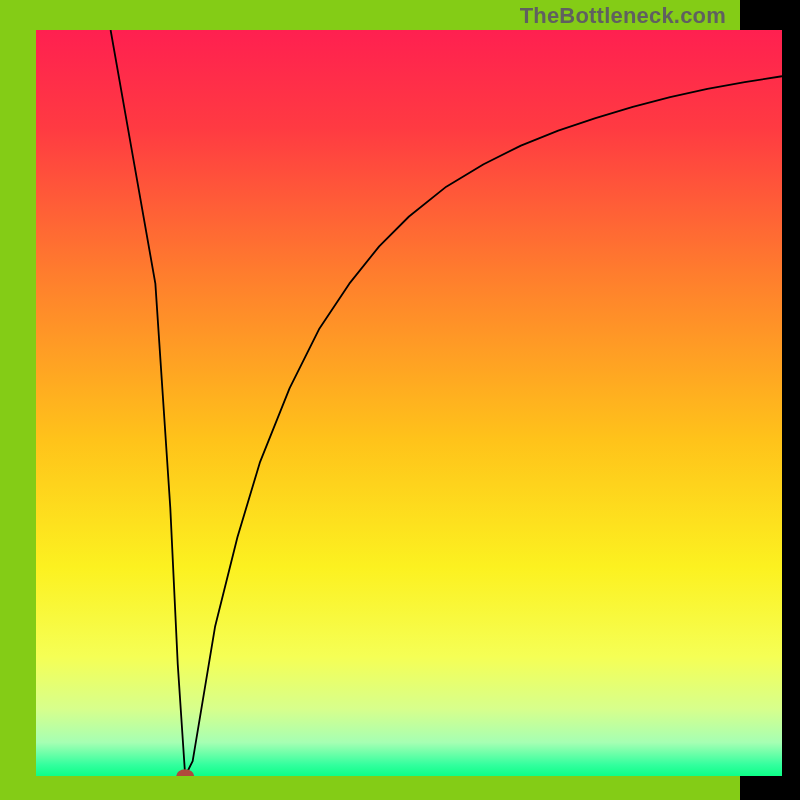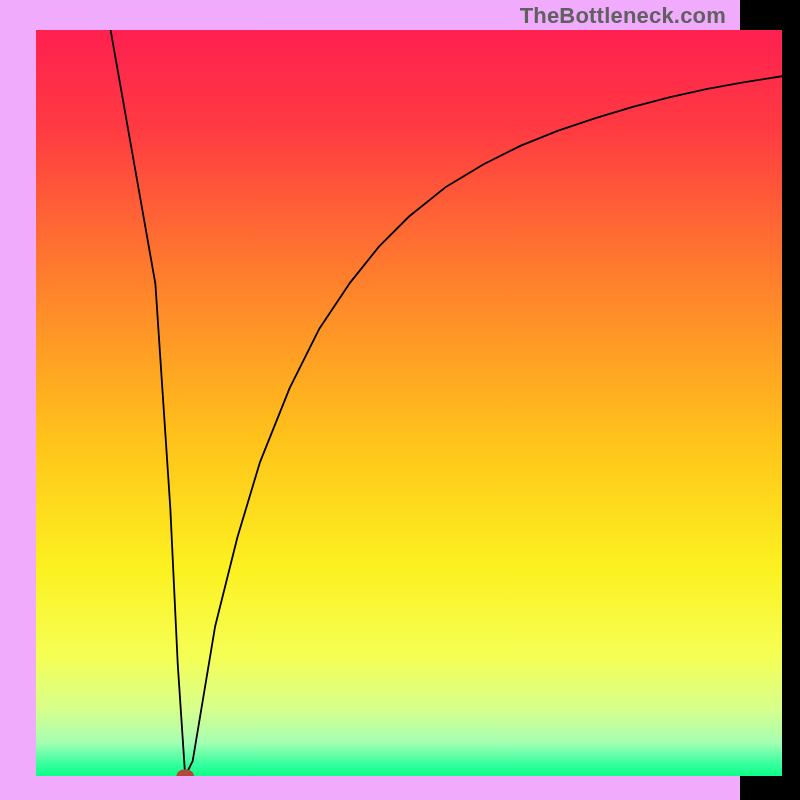--- a/index.html
+++ b/index.html
@@ -7,21 +7,21 @@
     padding: 0;
     width: 800px;
     height: 800px;
     background: #000;
     overflow: hidden;
   }
   .frame {
     position: relative;
     width: 740px;
     height: 800px;
-    background: #f0abfc;
+    background: #84cc16;
   }
   .watermark {
     position: absolute;
     top: 3px;
     right: 14px;
     font-family: Arial, Helvetica, sans-serif;
     font-size: 22px;
     font-weight: 600;
     color: #606060;
     letter-spacing: 0.2px;

